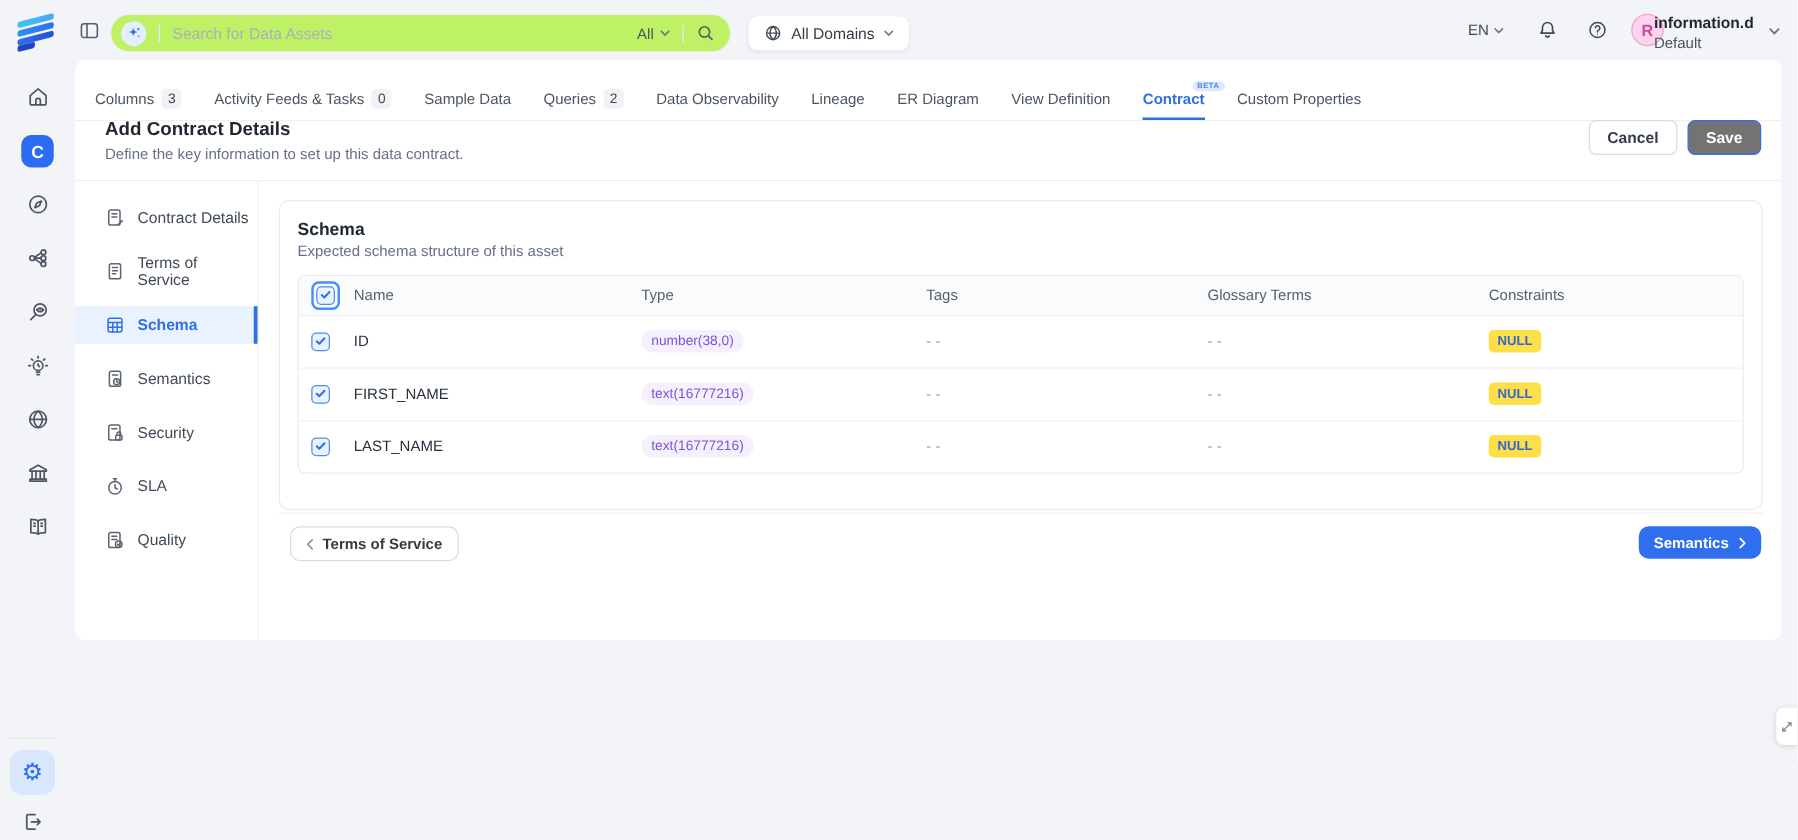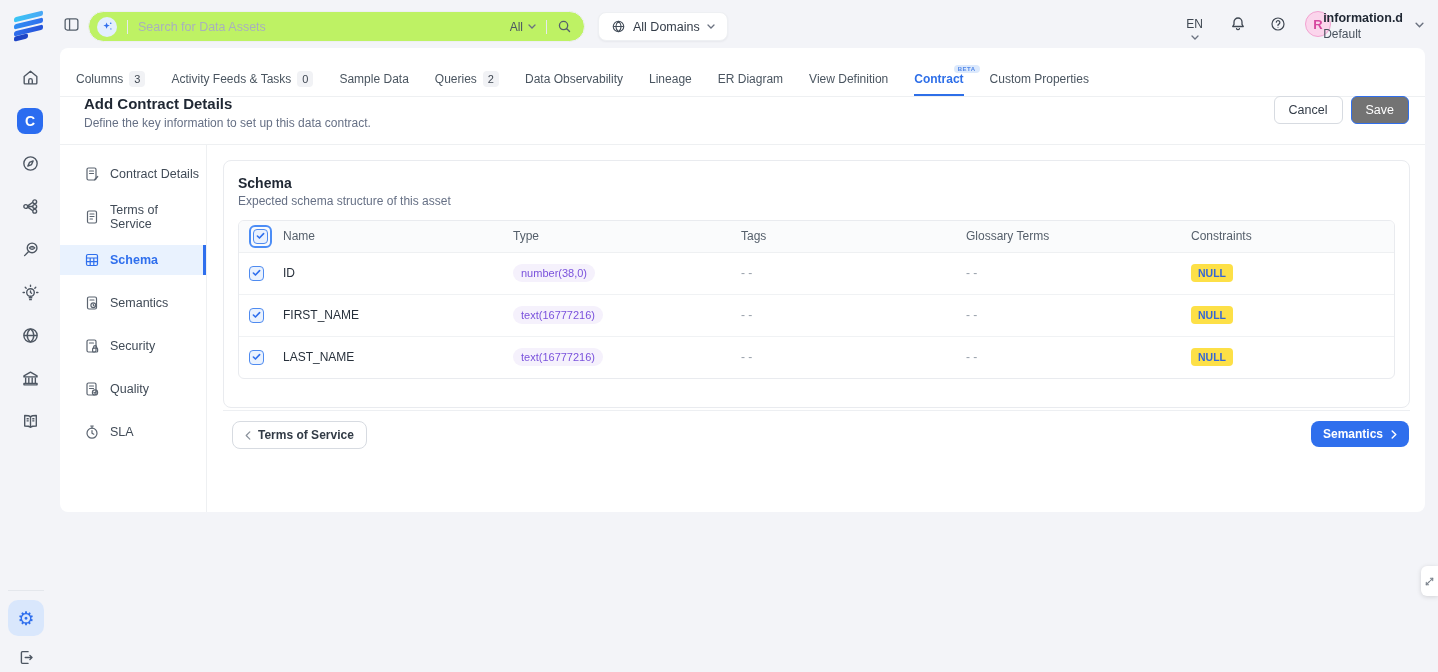--- a/index.html
+++ b/index.html
@@ -26,21 +26,21 @@
   
   .topbar { position:absolute; left:60px; top:0; right:0; height:48px; }
   .panel-toggle { position:absolute; left:3px; top:16px; color:#555f6b; }
   .search-pill { position:absolute; left:28px; top:11px; width:497px; height:31px; background:#bef264; border:1px solid #edeff3; border-radius:16px; display:flex; align-items:center; padding:0 12px 0 8px; }
   .ai-chip { width:20px; height:20px; border-radius:50%; background:#e3effe; display:flex; align-items:center; justify-content:center; }
   .vdiv { width:1px; height:14px; background:#e6e9ee; margin:0 10px; }
   .search-input { border:none; outline:none; flex:1; font-size:12.5px; color:#333; background:transparent; font-family:"Liberation Sans",sans-serif; }
   .search-input::placeholder { color:#a9b1bc; }
   .search-scope { display:flex; align-items:center; gap:5px; font-size:12px; color:#4b5563; }
   .domains-pill { position:absolute; left:538px; top:12px; height:29px; background:#fff; border:1px solid #eef0f3; box-shadow:0 1px 2px rgba(16,24,40,.05); border-radius:8px; display:flex; align-items:center; gap:7px; padding:0 12px; font-size:12.5px; color:#333c48; }
-  .lang { position:absolute; right:235px; top:17px; display:flex; align-items:center; gap:4px; font-size:12px; color:#3f4752;flex-direction:column; }
+  .lang { position:absolute; right:235px; top:17px; display:flex; align-items:center; gap:4px; font-size:12px; color:#3f4752; }
   .bell { position:absolute; right:192px; top:16px; color:#3f4752; }
   .help { position:absolute; right:152px; top:16px; color:#3f4752; }
   .avatar { position:absolute; right:107px; top:11px; width:26px; height:26px; border-radius:50%; background:#fbd5ec; border:1.5px solid #f2a3d1; color:#d6479f; font-weight:700; font-size:13px; display:flex; align-items:center; justify-content:center; }
   .user-block { position:absolute; right:35px; top:11px; line-height:1.25; }
   .user-name { font-size:12.5px; font-weight:700; color:#1f2733; }
   .user-ws { font-size:12px; color:#49525e; }
   .user-chevron { position:absolute; right:14px; top:22px; color:#6b7280; }
 
   
   .main-panel { position:absolute; left:60px; top:48px; width:1365px; height:464px; background:#fff; border-radius:8px; }
@@ -48,21 +48,21 @@
   .tab-strip { position:absolute; left:0; top:16px; right:0; height:33px; border-bottom:1px solid #eef0f2; display:flex; align-items:stretch; gap:26px; padding:0 16px; }
   .tab { position:relative; display:flex; align-items:center; gap:6px; font-size:12px; color:#4a5560; border-bottom:2px solid transparent; white-space:nowrap; cursor:pointer; }
   .tab.active { color:#2e6fe8; font-weight:700; border-bottom-color:#2e6fe8; }
   .tab-count { background:#f1f2f5; color:#3f4752; font-size:11px; line-height:16px; height:16px; padding:0 5px; border-radius:4px; }
   .tab-beta { position:absolute; top:1px; right:-16px; font-size:6px; font-weight:700; letter-spacing:.5px; background:#dce9fc; color:#4f86e8; padding:1px 4px; border-radius:4px; }
 
   .page-header { position:absolute; left:0; top:33px; right:0; height:64px; border-bottom:1px solid #eef0f2; padding:14px 24px; }
   .page-title { font-size:15px; font-weight:700; color:#1f2733; }
   .page-subtitle { font-size:12px; color:#667085; margin-top:4px; }
   .header-actions { position:absolute; right:16px; top:15px; display:flex; gap:8px; }
-  .btn { font-family:"Liberation Sans",sans-serif; font-size:12.5px; font-weight:400; border-radius:6px; padding:6px 14px; cursor:pointer; }
+  .btn { font-family:"Liberation Sans",sans-serif; font-size:12.5px; font-weight:700; border-radius:6px; padding:6px 14px; cursor:pointer; }
   .btn-secondary { background:#fff; border:1px solid #d7dbe1; color:#333c48; }
   .btn-primary { background:#737373; border:1px solid #2f6fed; color:#fff; }
 
   .contract-body { position:absolute; left:0; top:97px; right:0; bottom:0; display:flex; }
   .contract-nav { width:147px; border-right:1px solid #eef0f2; padding-top:14px; }
   .nav-item { display:flex; align-items:center; gap:10px; height:30px; padding-left:24px; margin-bottom:13px; font-size:12.5px; color:#414b57; border-right:3px solid transparent; cursor:pointer; }
   .nav-item.active { background:#e9f2fe; color:#2f6fed; font-weight:700; border-right-color:#2f6fed; }
   .nav-icon { width:16px; height:16px; color:#5b6470; }
   .nav-item.active .nav-icon { color:#2f6fed; }
 
@@ -380,36 +380,36 @@
               <path d="M5.5 5h4"></path>
               <rect x="8.6" y="10.2" width="5" height="3.8" rx="0.8"></rect>
               <path d="M9.6 10.2V9.1a1.5 1.5 0 0 1 3 0v1.1"></path>
             </svg>
           </span>
     <span class="nav-label">Security</span>
   </div>
         <div class="nav-item">
     <span class="nav-icon">
             <svg width="16" height="16" viewBox="0 0 16 16" fill="none" stroke="currentColor" stroke-width="1.2" stroke-linecap="round" stroke-linejoin="round">
+              <circle cx="8" cy="9.2" r="5"></circle>
+              <path d="M8 6.6v2.6l1.8 1M6.7 2h2.6M8 2v2.2"></path>
+            </svg>
+          </span>
+    <span class="nav-label">SLA</span>
+  </div>
+        <div class="nav-item">
+    <span class="nav-icon">
+            <svg width="16" height="16" viewBox="0 0 16 16" fill="none" stroke="currentColor" stroke-width="1.2" stroke-linecap="round" stroke-linejoin="round">
               <rect x="3" y="2" width="9" height="12" rx="1.5"></rect>
               <path d="M5.5 5h4M5.5 7.5h4"></path>
               <circle cx="11" cy="11.4" r="2.6"></circle>
               <path d="m9.9 11.4.8.8 1.5-1.6"></path>
             </svg>
           </span>
     <span class="nav-label">Quality</span>
-  </div>
-        <div class="nav-item">
-    <span class="nav-icon">
-            <svg width="16" height="16" viewBox="0 0 16 16" fill="none" stroke="currentColor" stroke-width="1.2" stroke-linecap="round" stroke-linejoin="round">
-              <circle cx="8" cy="9.2" r="5"></circle>
-              <path d="M8 6.6v2.6l1.8 1M6.7 2h2.6M8 2v2.2"></path>
-            </svg>
-          </span>
-    <span class="nav-label">SLA</span>
   </div>
       </div>
 
     <div class="content-pane">
       <div class="schema-card">
         <div class="card-title">Schema</div>
         <div class="card-subtitle">Expected schema structure of this asset</div>
         <div class="table-wrap">
           <table>
             <thead>

